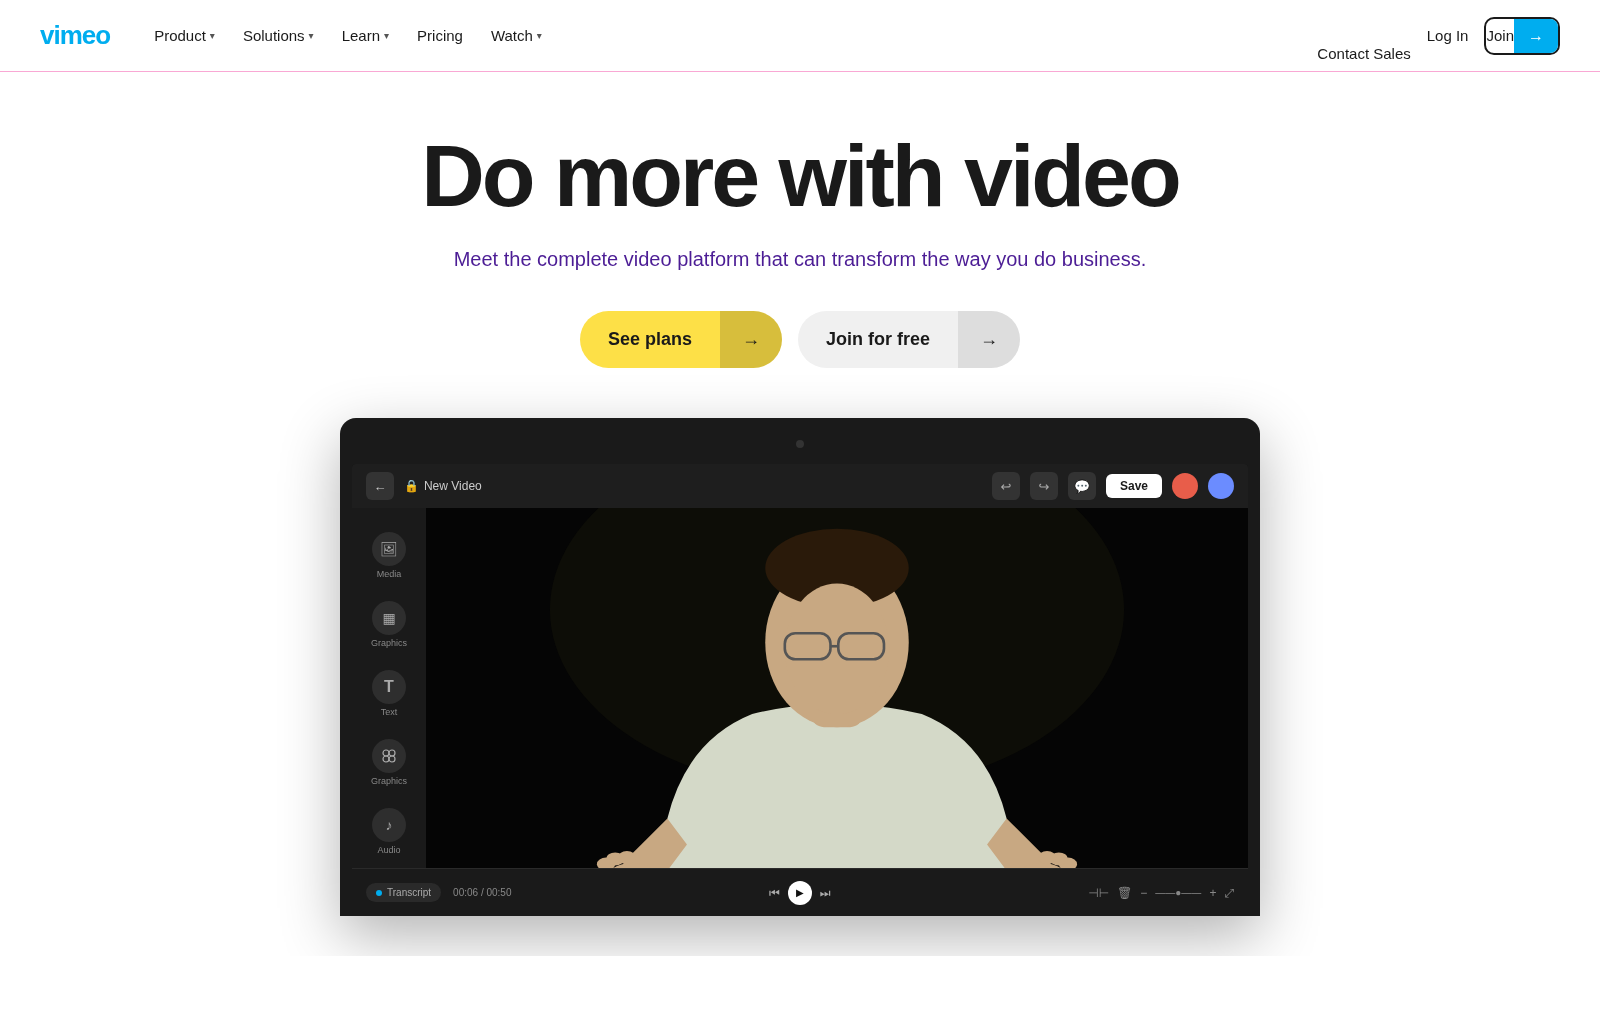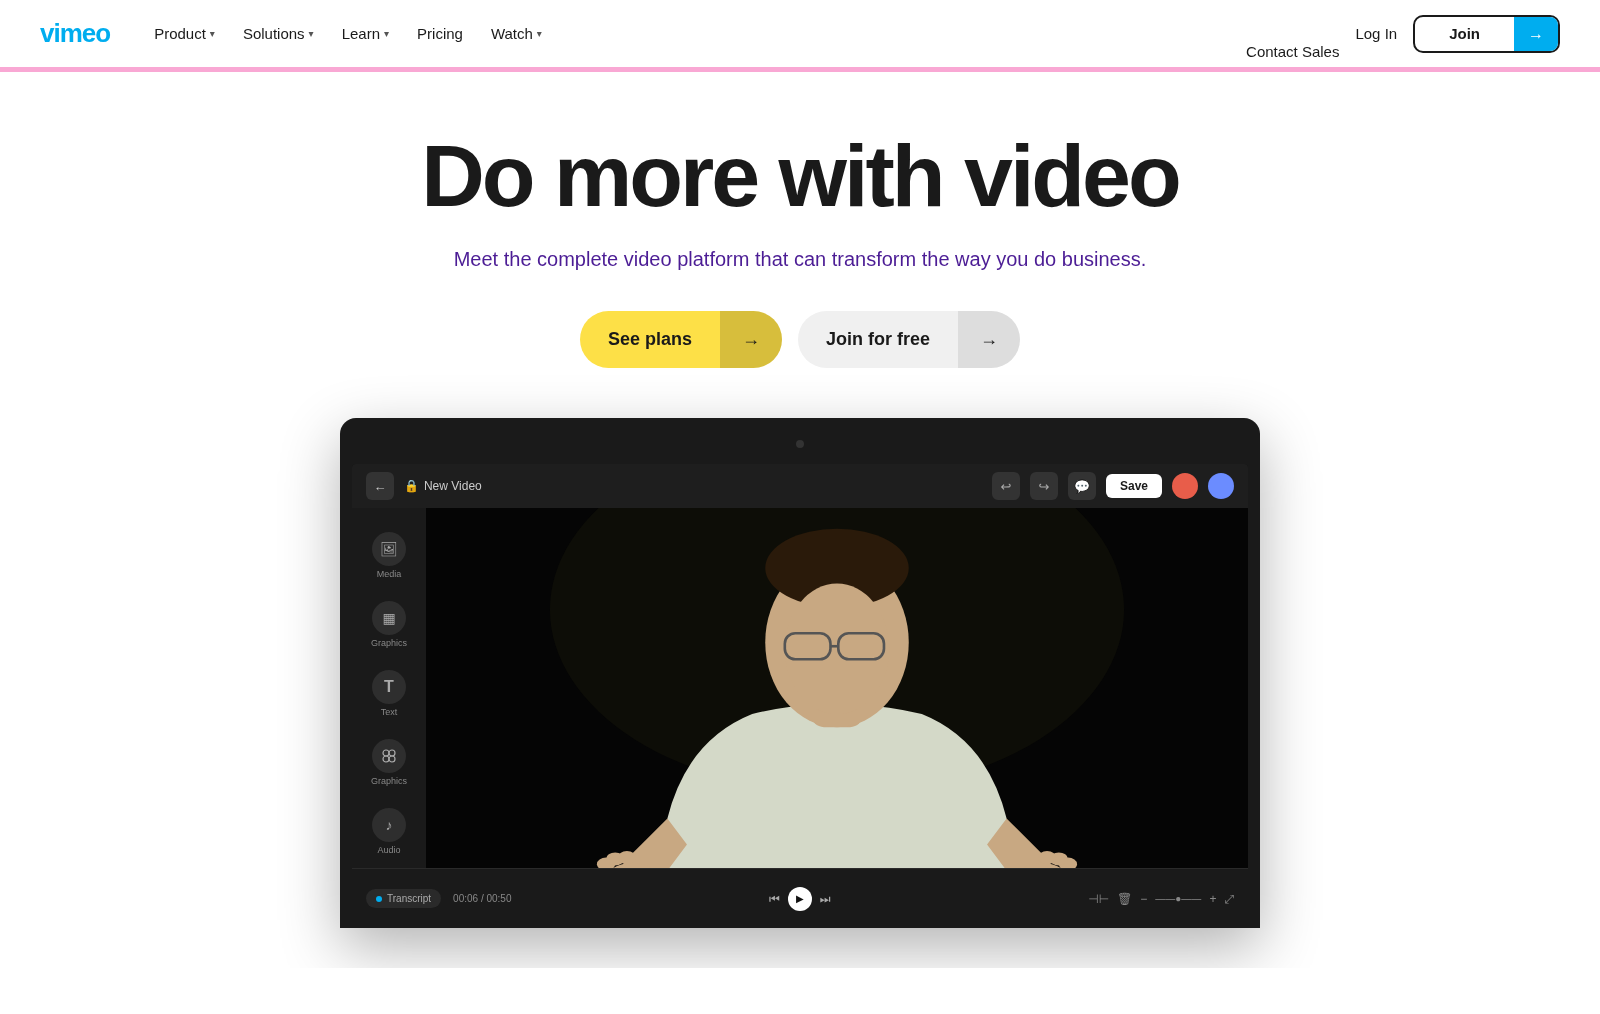--- a/index.html
+++ b/index.html
@@ -2,42 +2,42 @@
 <html><head>
   <meta charset="utf-8">
   <style>
     * { margin: 0; padding: 0; box-sizing: border-box; }
     body { font-family: -apple-system, BlinkMacSystemFont, 'Segoe UI', Helvetica, Arial, sans-serif; background: #fff; overflow-x: hidden; }
 
     
     nav {
       display: flex; align-items: center;
       padding: 0 40px; height: 72px;
-      border-bottom: 5px solid #f9a8d4;
+      border-bottom: 1px solid #f9a8d4;
       position: sticky; top: 0; background: #fff; z-index: 100;
     }
     .nav-logo { font-size: 26px; font-weight: 900; letter-spacing: -1px; color: #1a1a1a; margin-right: 32px; }
     .nav-logo span { color: #00adef; }
     .nav-links { display: flex; align-items: center; gap: 4px; flex: 1; }
     .nav-item {
       display: flex; align-items: center; gap: 4px;
       padding: 8px 12px; border-radius: 6px;
       font-size: 15px; font-weight: 500; color: #1a1a1a;
       cursor: pointer; white-space: nowrap;
     }
     .chevron { font-size: 10px; color: #555; }
     .nav-right { display: flex; align-items: center; gap: 16px; }
     .nav-contact { font-size: 15px; font-weight: 500; color: #1a1a1a; cursor: pointer; margin-top: 36px; }
     .nav-login { font-size: 15px; font-weight: 500; color: #1a1a1a; cursor: pointer; }
     .nav-join {
       display: flex; align-items: center; gap: 0;
       border: 2px solid #1a1a1a; border-radius: 10px; overflow: hidden;
       cursor: pointer;
     }
-    .nav-join-text { padding: 8px 34px; font-size: 15px; font-weight: 700; color: #1a1a1a; }
+    .nav-join-text { padding: 8px 0; font-size: 15px; font-weight: 400; color: #1a1a1a; }
     .nav-join-arrow {
       background: #00adef; padding: 8px 14px; display: flex; align-items: center; justify-content: center;
       font-size: 16px; color: #fff; font-weight: bold;
     }
 
     
     .hero { text-align: center; padding: 60px 40px 40px; }
     .hero-title { font-size: 88px; font-weight: 900; line-height: 1.0; color: #1a1a1a; letter-spacing: -3px; margin-bottom: 28px; }
     .hero-sub { font-size: 20px; color: #4c1d95; margin-bottom: 40px; font-weight: 400; }
     .hero-buttons { display: flex; justify-content: center; gap: 16px; margin-bottom: 50px; }
@@ -129,21 +129,21 @@
 
     .editor-canvas { flex: 1; background: #000; position: relative; overflow: hidden; }
     .canvas-video-placeholder {
       width: 100%; height: 100%;
       background: linear-gradient(135deg, #0a0a0a 0%, #1a1a0a 50%, #0a1a1a 100%);
       display: flex; align-items: center; justify-content: center;
       position: relative; overflow: hidden;
     }
 
     .editor-timeline {
-      background: #1a1a1a; height: 60px;
+      background: #1a1a1a; height: 48px;
       display: flex; align-items: center;
       padding: 0 14px; gap: 12px;
       border-top: 1px solid #2a2a2a;
     }
     .transcript-badge {
       background: #2a2a2a; border-radius: 12px; padding: 4px 10px;
       font-size: 10px; color: #aaa; display: flex; align-items: center; gap: 5px;
     }
     .transcript-dot { width: 6px; height: 6px; border-radius: 50%; background: #00adef; }
     .timeline-time { font-size: 10px; color: #888; }

